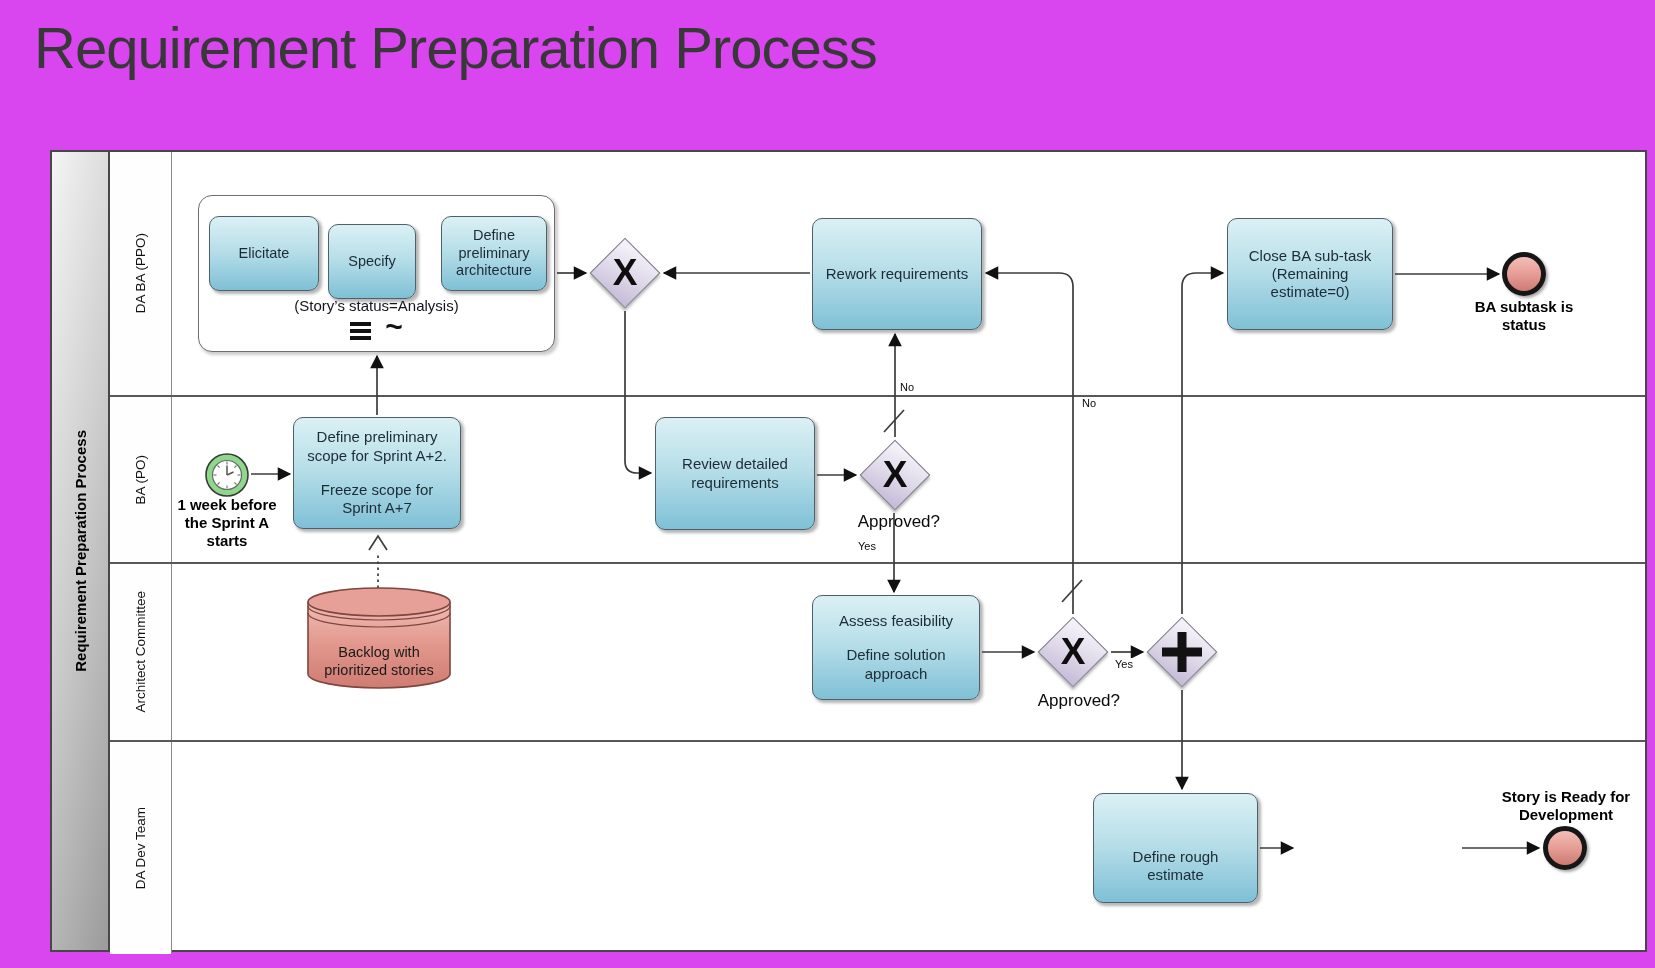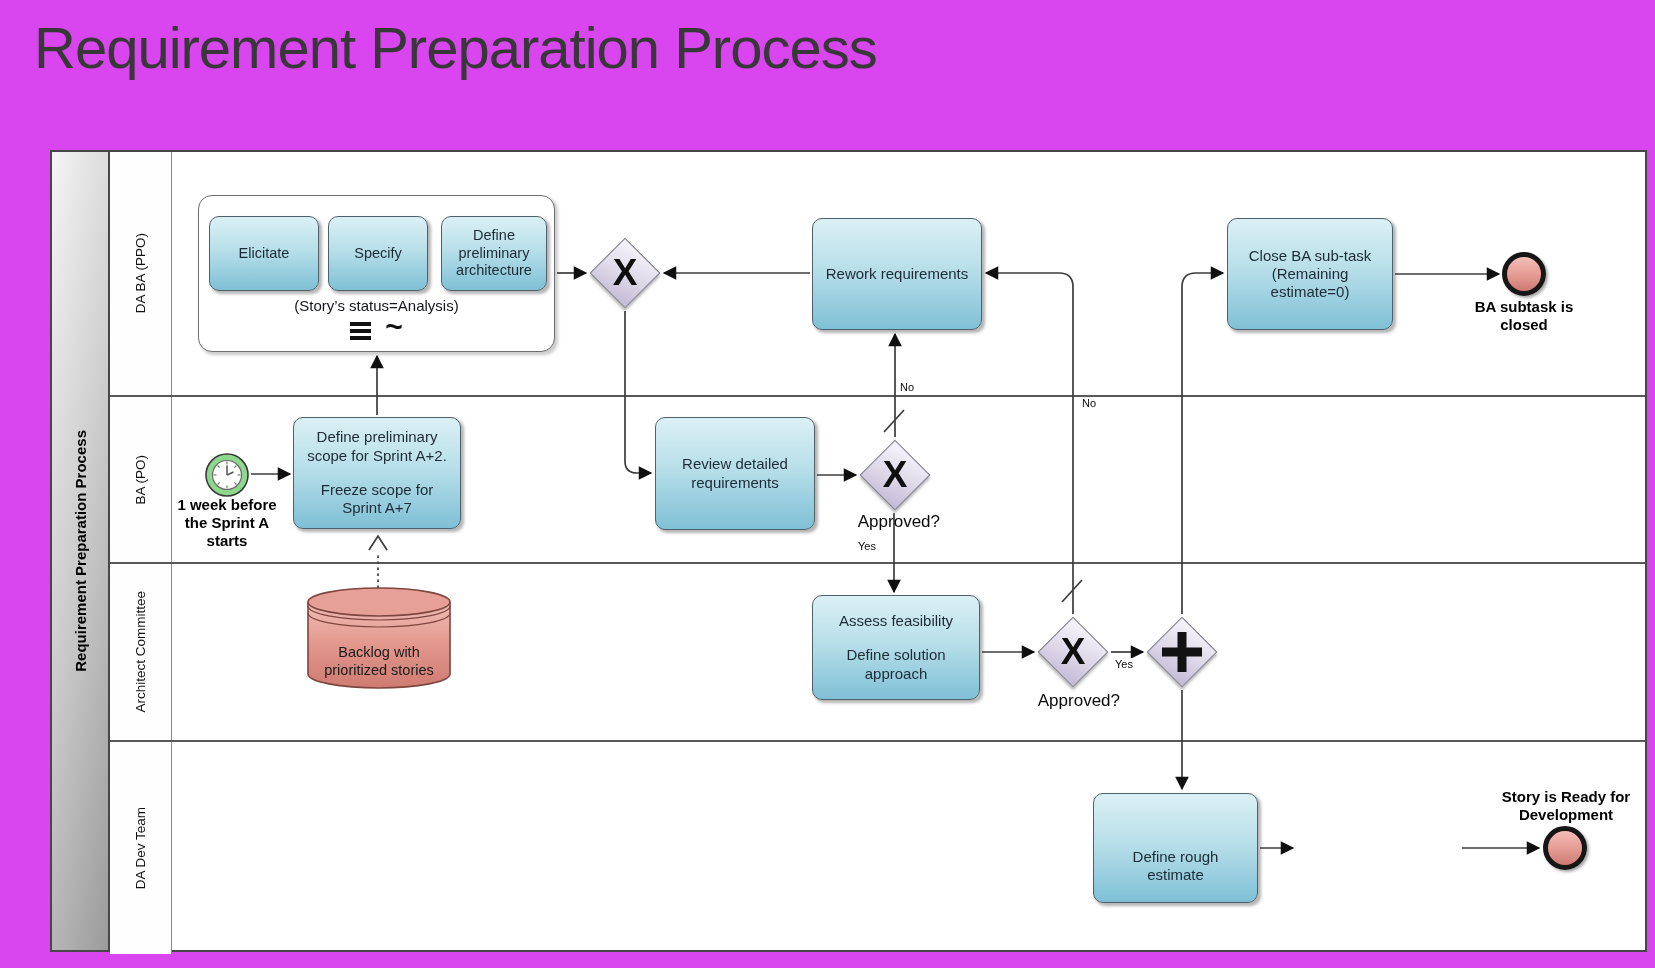--- a/index.html
+++ b/index.html
@@ -131,21 +131,21 @@
       <path d="M1062 602 L1082 580"></path>
       <path d="M378 588 V552" stroke-dasharray="2.5 3.5"></path>
       <polyline points="369,550 378,536 387,550"></polyline>
     </g>
   </svg>
 
   <div class="layer">
 
     <div class="subprocess">
       <div class="task subtask" style="left:10px;width:110px;">Elicitate</div>
-      <div class="task subtask" style="left:129px;width:100px;">Specify</div>
+      <div class="task subtask" style="left:129px;width:88px;margin-top:8px;">Specify</div>
       <div class="task subtask" style="left:242px;width:106px;">Define preliminary architecture</div>
       <div class="sub-caption">(Story’s status=Analysis)</div>
       <div class="sub-markers">
         <span class="mi-icon">
             <i></i>
             <i></i>
             <i></i>
           </span>
         <span class="adhoc-icon">~</span>
       </div>
@@ -158,21 +158,21 @@
 
     <div class="task" style="left:812px;top:218px;width:170px;height:112px;">
       <p>Rework requirements</p>
     </div>
 
     <div class="task" style="left:1227px;top:218px;width:166px;height:112px;">
       <p style="max-width:140px;">Close BA sub-task (Remaining estimate=0)</p>
     </div>
 
     <div class="end-event" style="left:1502px;top:252px;"></div>
-    <div class="evt-label" style="left:1469px;top:298px;width:110px;">BA subtask is closed</div>
+    <div class="evt-label" style="left:1469px;top:298px;width:110px;">BA subtask is status</div>
 
     <svg class="timer-svg" style="left:204px;top:452px;" width="46" height="46">
       <circle cx="23" cy="23" r="21" fill="#8ed88e" stroke="#3a3a3a" stroke-width="1.6"></circle>
       <circle cx="23" cy="23" r="14.5" fill="#ffffff" stroke="#6a6a6a" stroke-width="1.2"></circle>
       <g stroke="#7a7a7a" stroke-width="1.2">
         <line x1="23" y1="9.5" x2="23" y2="12.5"></line>
           <line x1="23" y1="33.5" x2="23" y2="36.5"></line>
         <line x1="9.5" y1="23" x2="12.5" y2="23"></line>
           <line x1="33.5" y1="23" x2="36.5" y2="23"></line>
         <line x1="13.5" y1="13.5" x2="15.6" y2="15.6"></line>

